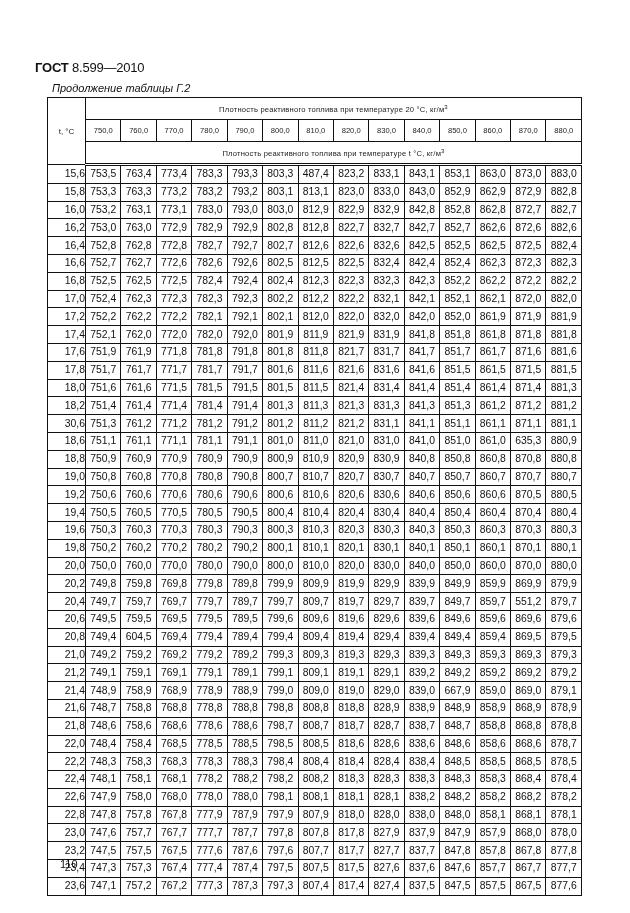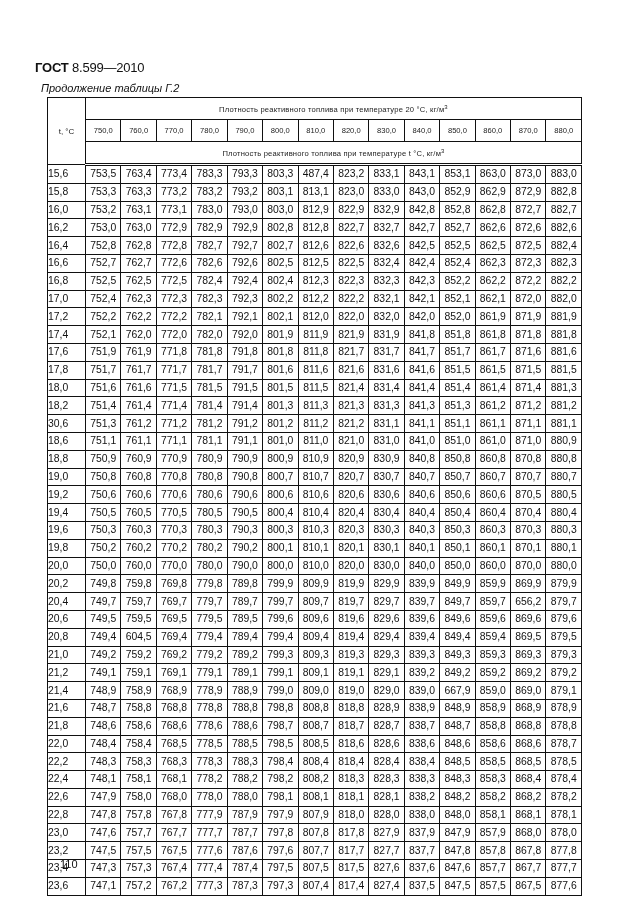--- a/index.html
+++ b/index.html
@@ -1,26 +1,26 @@
 <!DOCTYPE html>
 <html><head>
 <meta charset="utf-8">
 <style>
   html, body { margin: 0; padding: 0; background: #ffffff; }
   body { width: 630px; height: 913px; position: relative; overflow: hidden; font-family: "Liberation Sans", sans-serif; color: #111; }
   .doc-header { position: absolute; left: 35px; top: 60px; font-size: 13px; letter-spacing: -0.2px; }
   .doc-header b { font-weight: bold; }
-  .caption { position: absolute; left: 41px; top: 96px; font-size: 11px; font-style: italic; transform: translateY(-14px); }
+  .caption { position: absolute; left: 52px; top: 96px; font-size: 11px; font-style: italic; transform: translateY(-14px); }
   table { position: absolute; left: 47px; top: 97px; border-collapse: collapse; table-layout: fixed; width: 535px; }
   td, th { border: 1px solid #111; padding: 0; text-align: center; font-weight: normal; white-space: nowrap; overflow: hidden; }
   th { font-size: 7.6px; height: 21px; color: #222; }
   th.tcol { width: 37px; font-size: 8px; }
   th.span { letter-spacing: 0.2px; }
   tbody td { font-size: 10.4px; height: 16.8px; line-height: 16px; }
-  tbody td.t { text-align: left; }
+  tbody td.t { text-align: right; }
   thead tr:last-child th { border-bottom: 3px double #111; }
   .page-num { position: absolute; left: 47px; top: 858px; font-size: 11px; margin-left: 13px; }
   sup { font-size: 6px; vertical-align: 3px; }
 </style>
 </head>
 <body>
 
 <div class="doc-header"><b>ГОСТ</b>&nbsp;<span>8.599—2010</span></div>
 
 <div class="caption">Продолжение таблицы Г.2</div>
@@ -317,21 +317,21 @@
         <td>771,1</td>
         <td>781,1</td>
         <td>791,1</td>
         <td>801,0</td>
         <td>811,0</td>
         <td>821,0</td>
         <td>831,0</td>
         <td>841,0</td>
         <td>851,0</td>
         <td>861,0</td>
-        <td>871,0</td>
+        <td>635,3</td>
         <td>880,9</td>
       </tr>
       <tr>
         <td class="t">18,8</td>
         <td>750,9</td>
         <td>760,9</td>
         <td>770,9</td>
         <td>780,9</td>
         <td>790,9</td>
         <td>800,9</td>
@@ -470,21 +470,21 @@
         <td>769,7</td>
         <td>779,7</td>
         <td>789,7</td>
         <td>799,7</td>
         <td>809,7</td>
         <td>819,7</td>
         <td>829,7</td>
         <td>839,7</td>
         <td>849,7</td>
         <td>859,7</td>
-        <td>656,2</td>
+        <td>551,2</td>
         <td>879,7</td>
       </tr>
       <tr>
         <td class="t">20,6</td>
         <td>749,5</td>
         <td>759,5</td>
         <td>769,5</td>
         <td>779,5</td>
         <td>789,5</td>
         <td>799,6</td>

